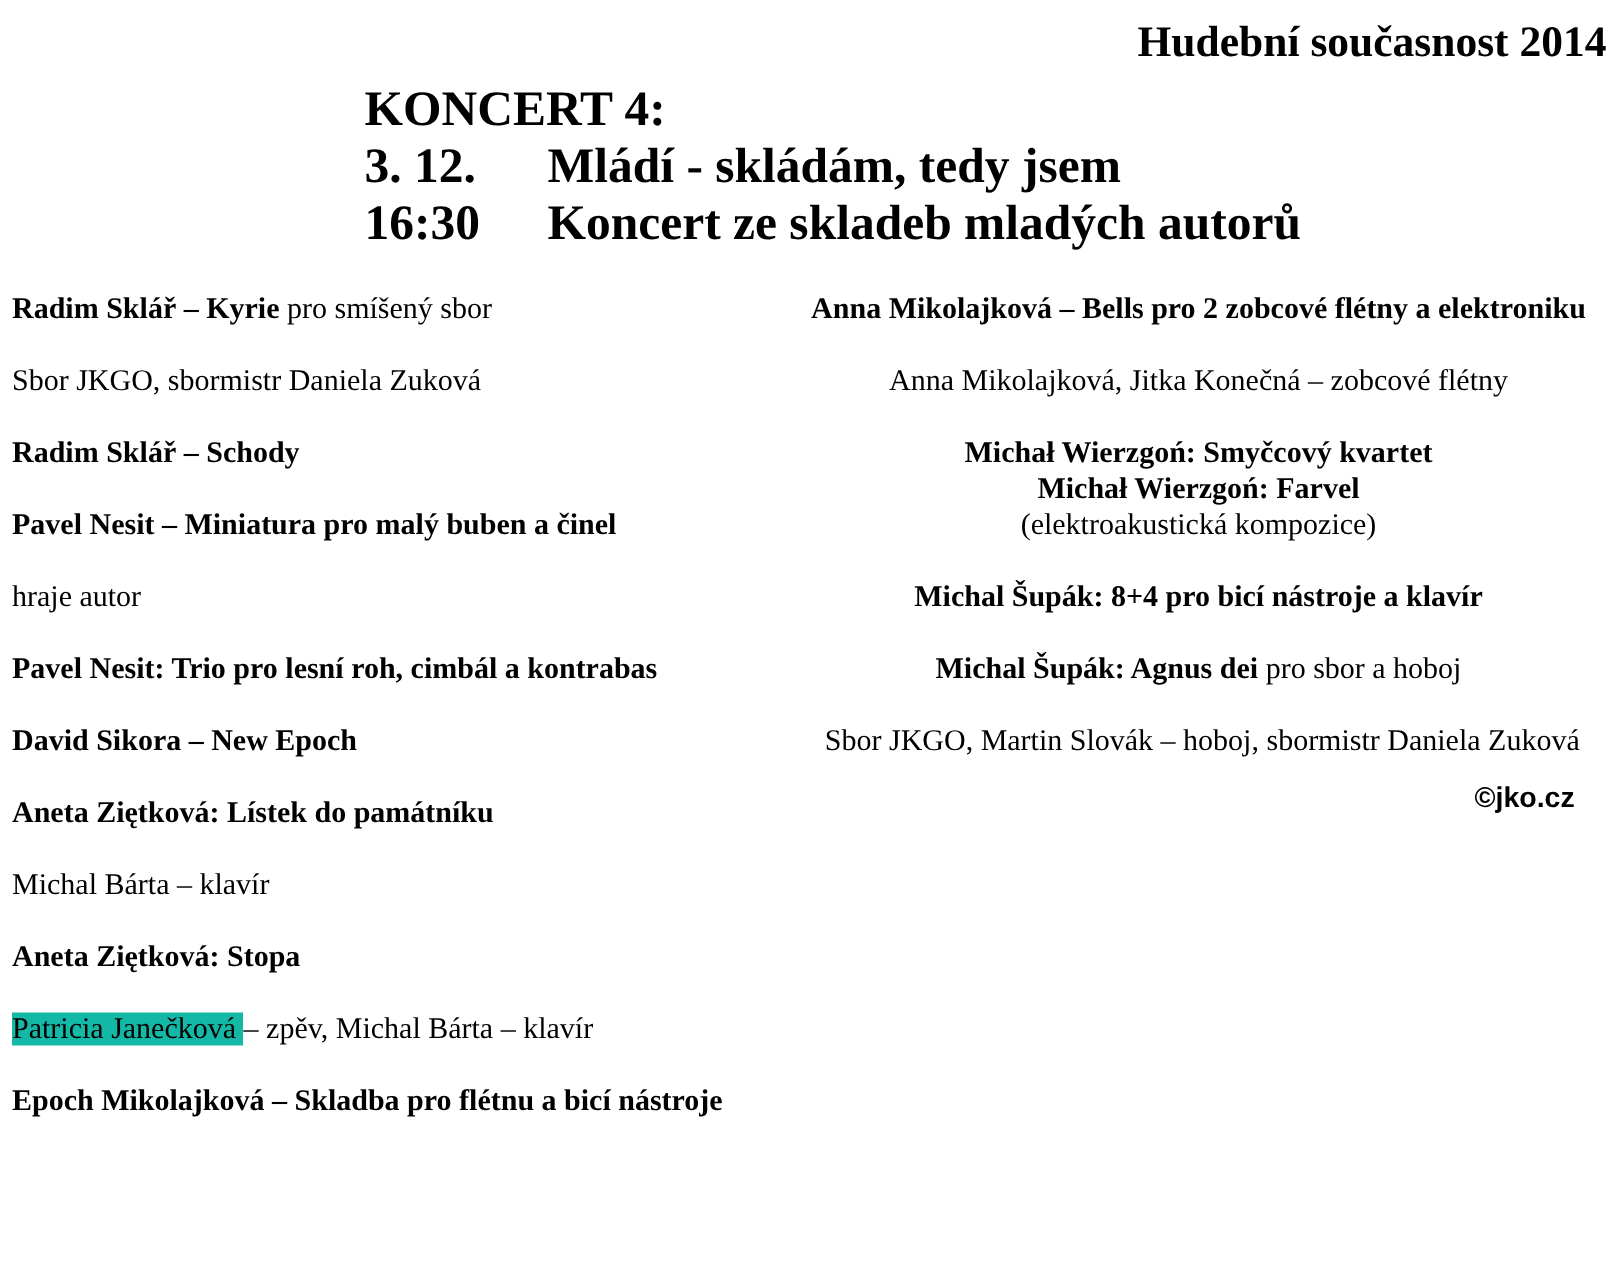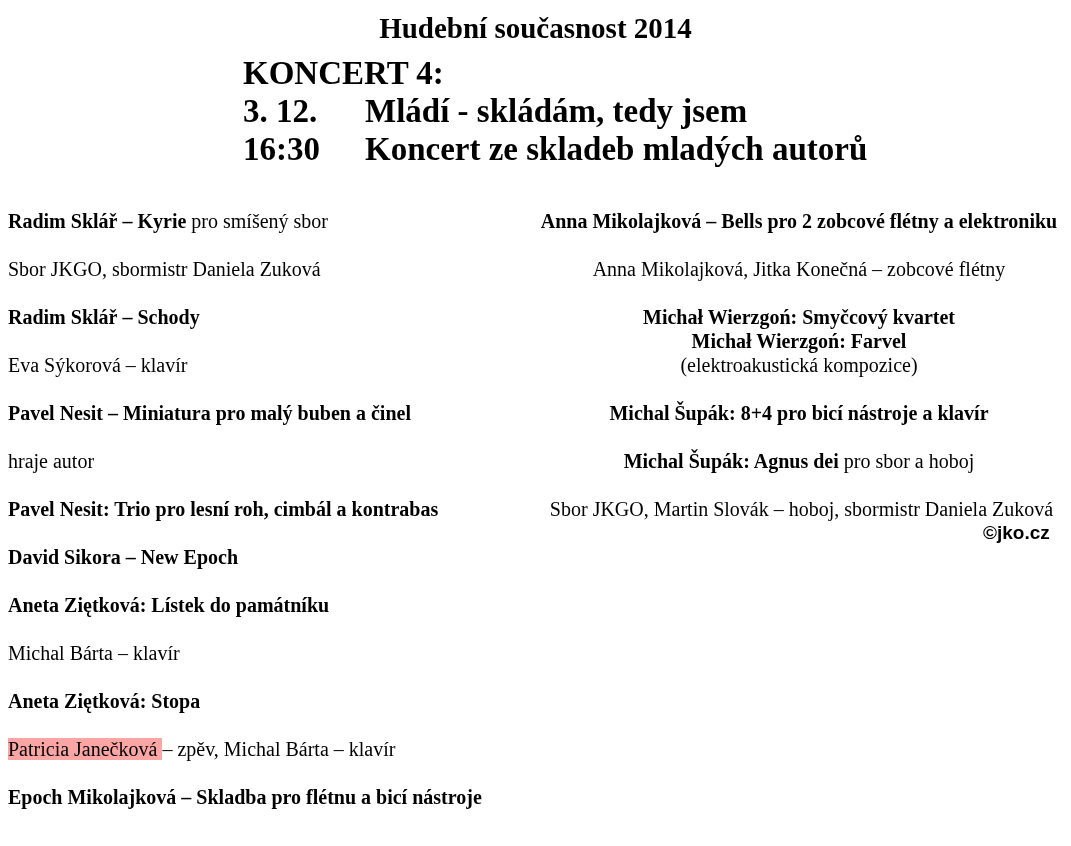--- a/index.html
+++ b/index.html
@@ -13,21 +13,21 @@
     position: relative;
     font-family: "Liberation Serif", serif;
     color: #000000;
     overflow: hidden;
   }
   .page-title {
     position: absolute;
     top: 10px;
     left: 0;
     width: 1071px;
-    text-align: center;
+    text-align: right;
     font-size: 29px;
     font-weight: bold;
     line-height: 36px;
     margin: 0;
   }
   .heading-block {
     position: absolute;
     left: 243px;
     top: 54px;
     font-size: 33px;
@@ -41,21 +41,21 @@
   }
   .col {
     position: absolute;
     top: 193px;
     font-size: 20px;
     line-height: 24px;
   }
   .col-left  { left: 8px;   width: 515px; }
   .col-right { left: 527px; width: 544px; text-align: center; }
   .para {
-    margin: 16px 0 24px 0;
+    margin: 1px 0 24px 0;
     white-space: nowrap;
   }
   .para.indent { padding-left: 5px; }
   .b { font-weight: bold; }
   .credit {
     position: absolute;
     left: 983px;
     top: 523px;
     font-family: "Liberation Sans", sans-serif;
     font-size: 19px;
@@ -71,29 +71,28 @@
 <div class="heading-block">
   <div>KONCERT 4:</div>
   <div class="schedule-row"><span class="time">3. 12.</span><span>Mládí - skládám, tedy jsem</span></div>
   <div class="schedule-row"><span class="time">16:30</span><span>Koncert ze skladeb mladých autorů</span></div>
 </div>
 
 <div class="col col-left">
     <p class="para"><span class="b">Radim Sklář – Kyrie</span><span> pro smíšený sbor</span></p>
     <p class="para"><span>Sbor JKGO, sbormistr Daniela Zuková</span></p>
     <p class="para"><span class="b">Radim Sklář – Schody</span></p>
-    <p class="para"><span>Eva Sýkorová – klavír</span></p>
     <p class="para"><span class="b">Pavel Nesit – Miniatura pro malý buben a činel</span></p>
     <p class="para"><span>hraje autor</span></p>
     <p class="para"><span class="b">Pavel Nesit: Trio pro lesní roh, cimbál a kontrabas</span></p>
     <p class="para"><span class="b">David Sikora – New Epoch</span></p>
     <p class="para"><span class="b">Aneta Ziętková: Lístek do památníku</span></p>
     <p class="para"><span>Michal Bárta – klavír</span></p>
     <p class="para"><span class="b">Aneta Ziętková: Stopa</span></p>
-    <p class="para"><span style="background: #fca5a5;">Patricia Janečková </span><span>– zpěv, Michal Bárta – klavír</span></p>
+    <p class="para"><span style="background: #14b8a6;">Patricia Janečková </span><span>– zpěv, Michal Bárta – klavír</span></p>
     <p class="para"><span class="b">Epoch Mikolajková – Skladba pro flétnu a bicí nástroje</span></p>
   </div>
 <div class="col col-right">
     <p class="para"><span class="b">Anna Mikolajková – Bells pro 2 zobcové flétny a elektroniku</span></p>
     <p class="para"><span>Anna Mikolajková, Jitka Konečná – zobcové flétny</span></p>
     <p class="para"><span class="b">Michał Wierzgoń: Smyčcový kvartet</span><br><span class="b">Michał Wierzgoń: Farvel</span><br><span>(elektroakustická kompozice)</span></p>
     <p class="para"><span class="b">Michal Šupák: 8+4 pro bicí nástroje a klavír</span></p>
     <p class="para"><span class="b">Michal Šupák: Agnus dei</span><span> pro sbor a hoboj</span></p>
     <p class="para indent"><span>Sbor JKGO, Martin Slovák – hoboj, sbormistr Daniela Zuková</span></p>
   </div>

